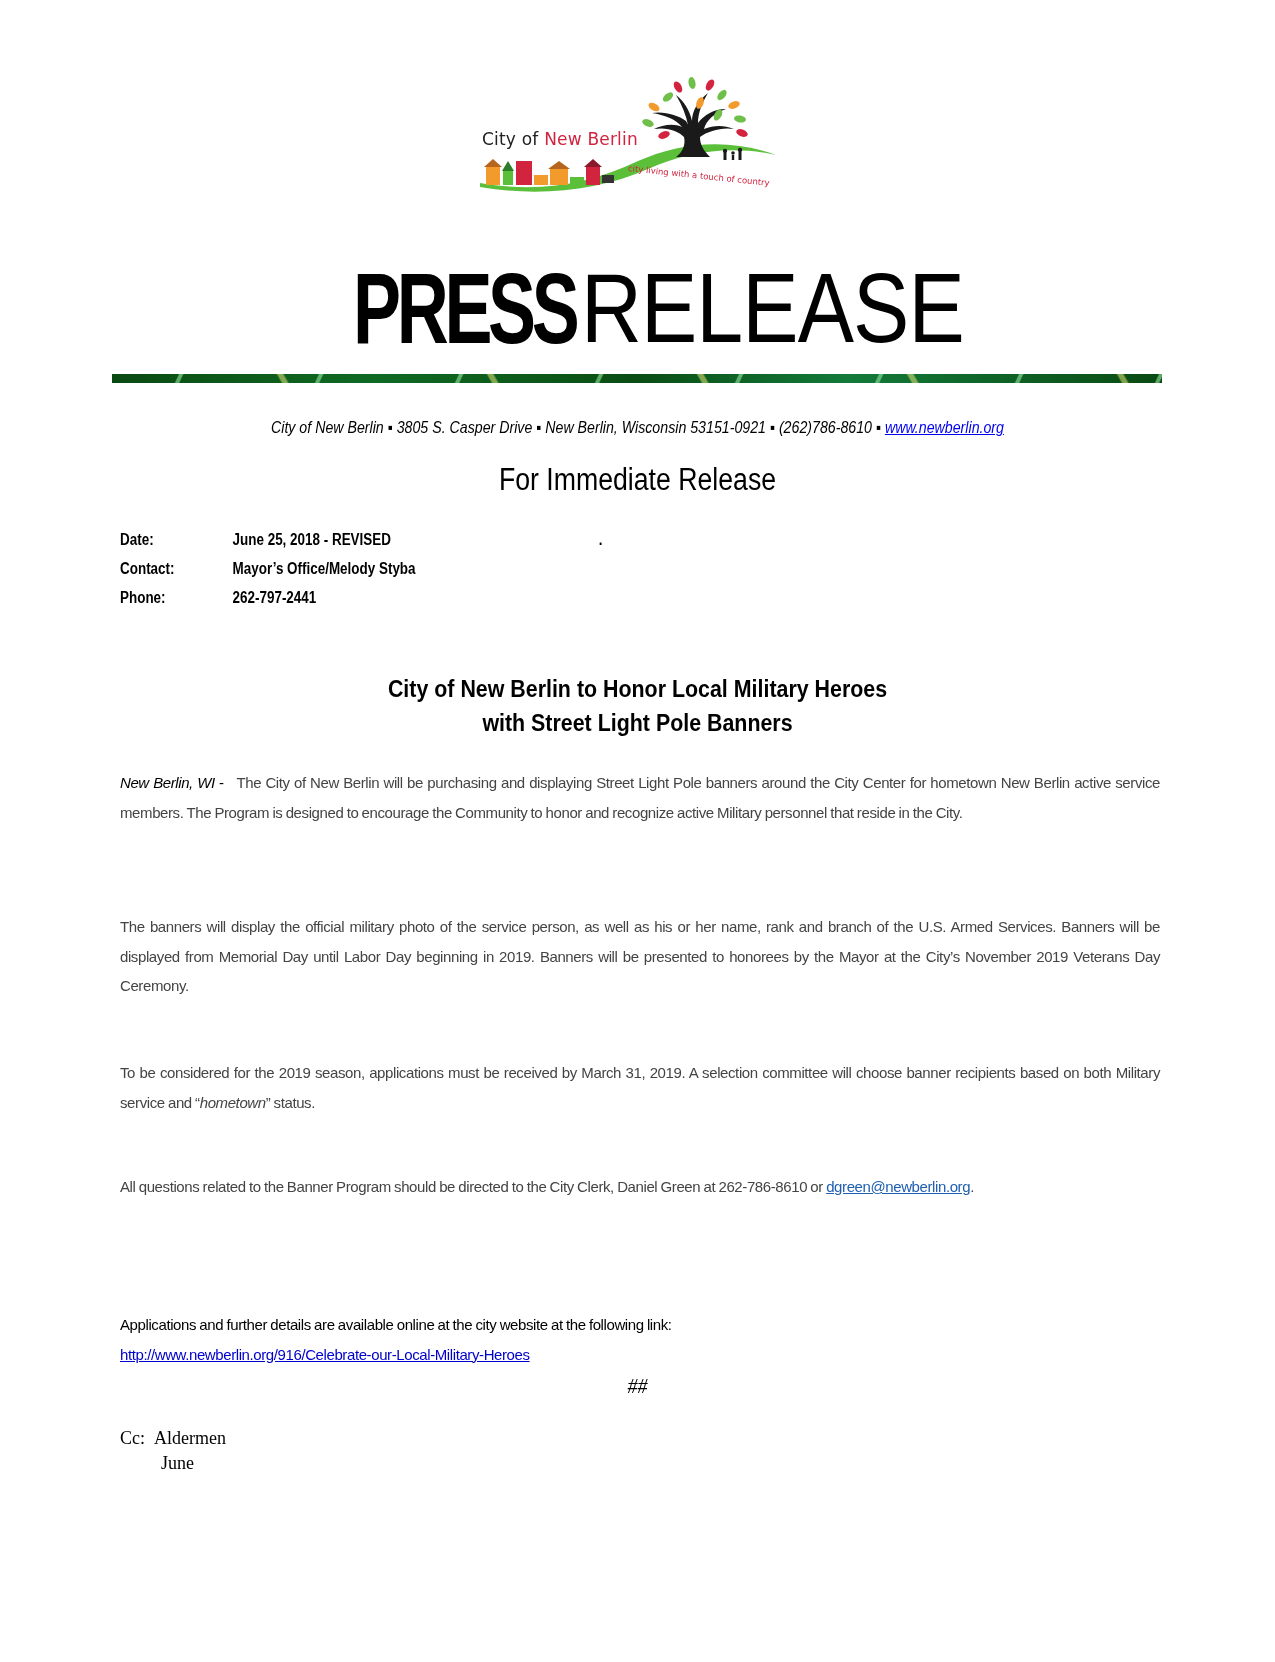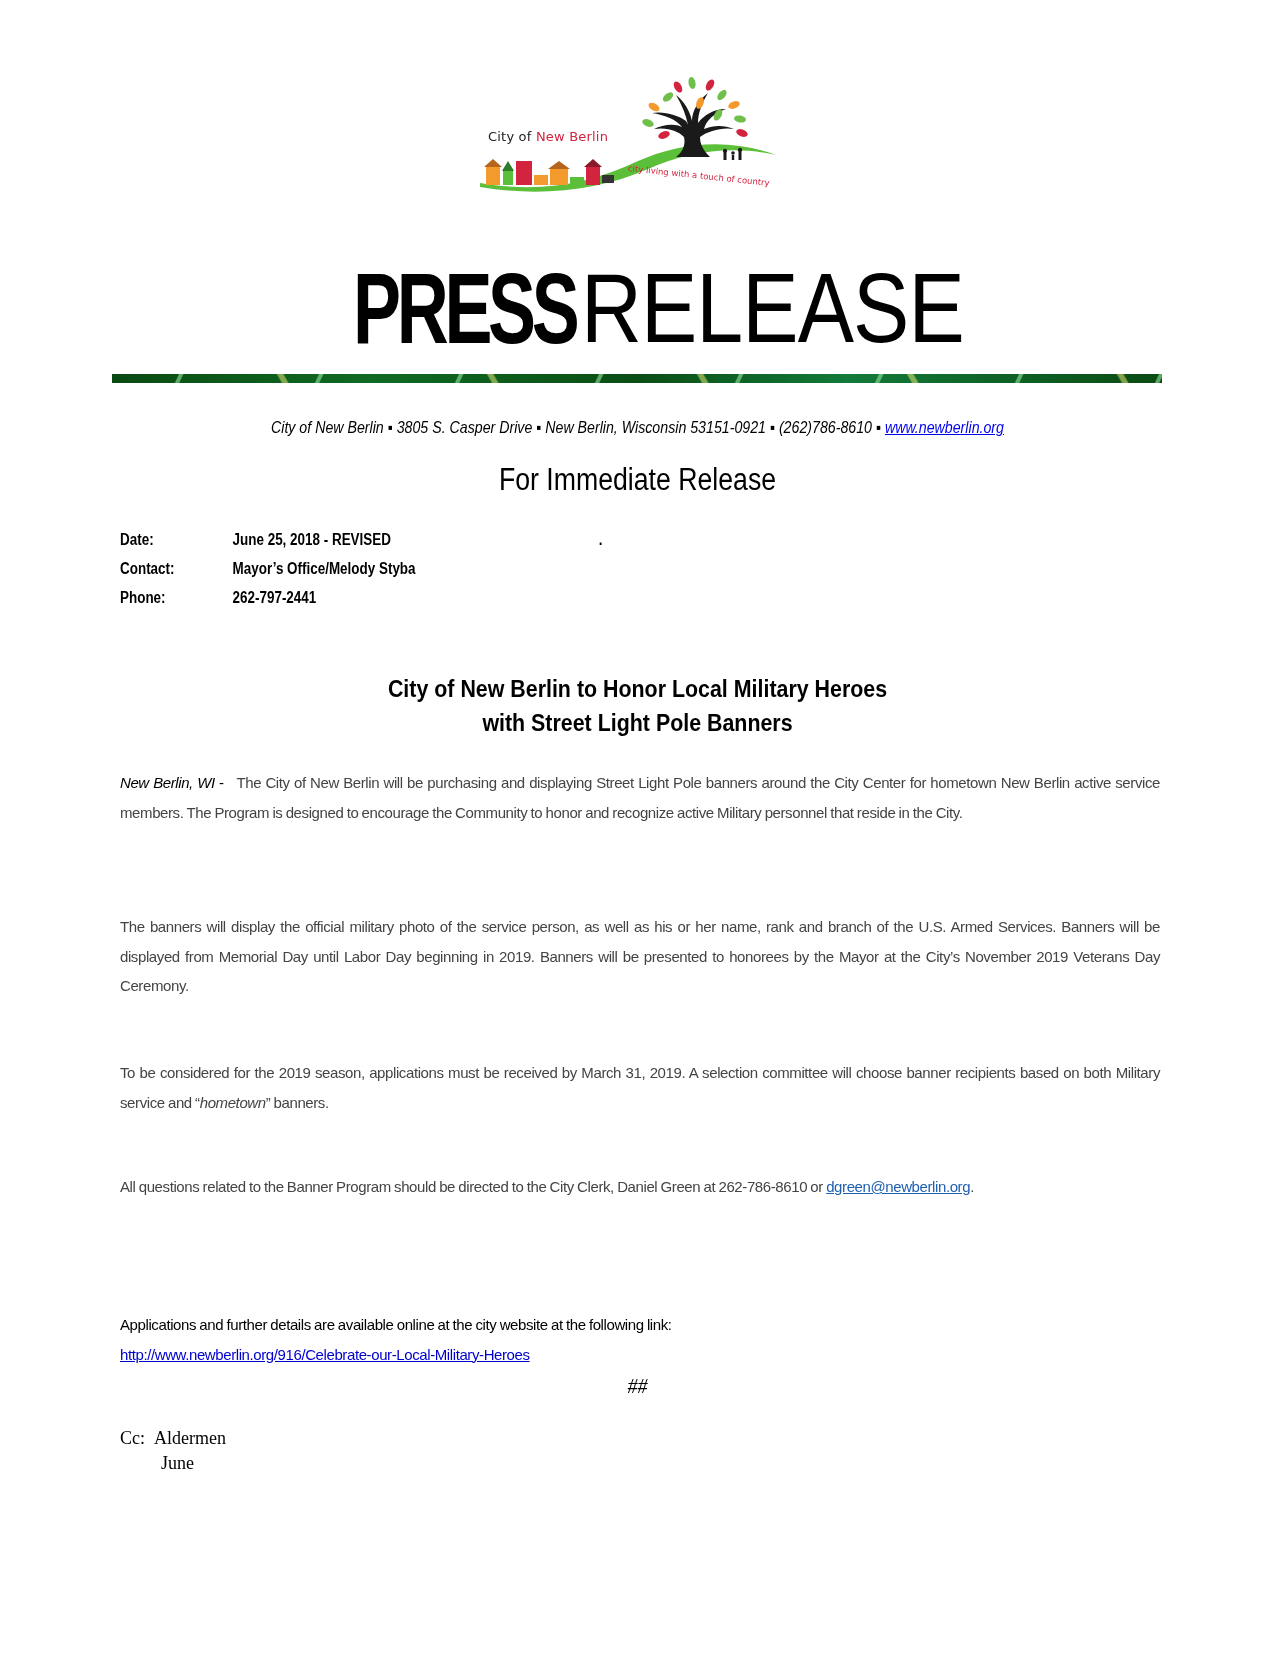--- a/index.html
+++ b/index.html
@@ -18,22 +18,22 @@
     .abs { position: absolute; }
 
     
     .logo {
       left: 478px; top: 75px; width: 300px; height: 125px;
     }
     .logo svg { display: block; }
     .logo-city {
       position: absolute; left: 4px; top: 54px;
       font-family: "DejaVu Sans", sans-serif;
-      font-size: 13px; letter-spacing: 0.2px;
-      color: #222; white-space: nowrap; margin-left: 6px;
+      font-size: 17px; letter-spacing: 0.2px;
+      color: #222; white-space: nowrap;
     }
     .logo-city .red { color: #d2233f; }
     .logo-tagline {
       position: absolute; left: 150px; top: 88px;
       font-family: "DejaVu Sans", sans-serif;
       font-size: 8.5px; color: #d2233f;
       transform: rotate(6deg); transform-origin: left center;
       white-space: nowrap;
     }
 
@@ -238,21 +238,21 @@
 
 <div class="abs body-text p1">
   <p class="para"><em class="dark">New Berlin, WI</em><span class="dark" style="white-space:pre;"> -   </span><span>The City of New Berlin will be purchasing and displaying Street Light Pole banners around the City Center for hometown New Berlin active service members. The Program is designed to encourage the Community to honor and recognize active Military personnel that reside in the City.</span></p>
 </div>
 
 <div class="abs body-text p2">
   <p class="para"><span>The banners will display the official military photo of the service person, as well as his or her name, rank and branch of the U.S. Armed Services. Banners will be displayed from Memorial Day until Labor Day beginning in 2019.  Banners will be presented to honorees by the Mayor at the City’s November 2019 Veterans Day Ceremony.</span></p>
 </div>
 
 <div class="abs body-text p3">
-  <p class="para"><span>To be considered for the 2019 season, applications must be received by March 31, 2019.  A selection committee will choose banner recipients based on both Military service and </span><span>“</span><em>hometown</em><span>” banners.</span></p>
+  <p class="para"><span>To be considered for the 2019 season, applications must be received by March 31, 2019.  A selection committee will choose banner recipients based on both Military service and </span><span>“</span><em>hometown</em><span>” status.</span></p>
 </div>
 
 <div class="abs body-text p4">
   <p class="para left"><span>All questions related to the Banner Program should be directed to the City Clerk, Daniel Green at 262-786-8610 or </span><a>dgreen@newberlin.org</a><span>.</span></p>
 </div>
 
 <div class="abs body-text p5">
   <p class="para left" style="color:#000;"><span>Applications and further details are available online at the city website at the following link:</span><br><a class="blue">http://www.newberlin.org/916/Celebrate-our-Local-Military-Heroes</a></p>
 </div>
 

